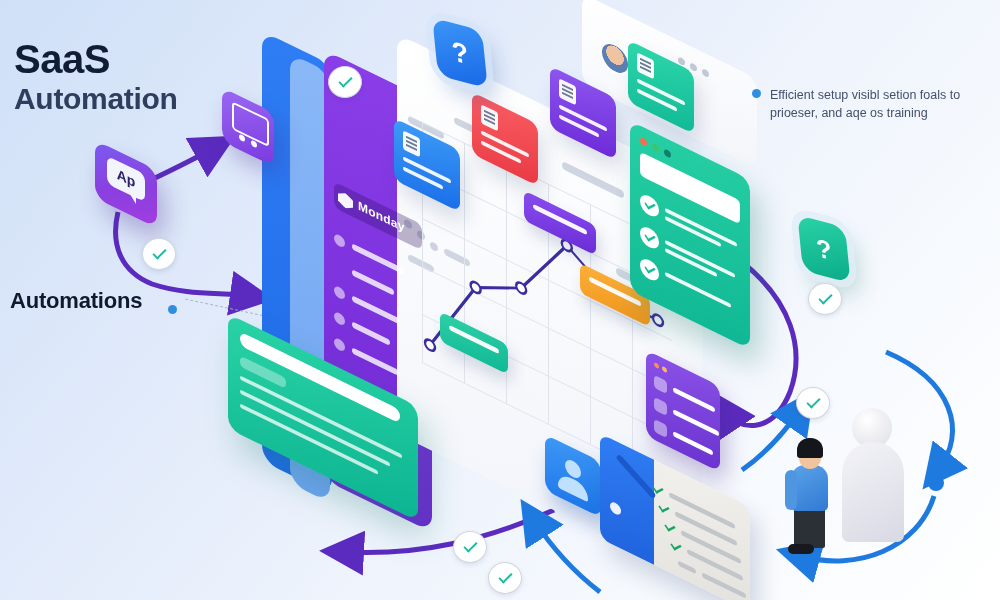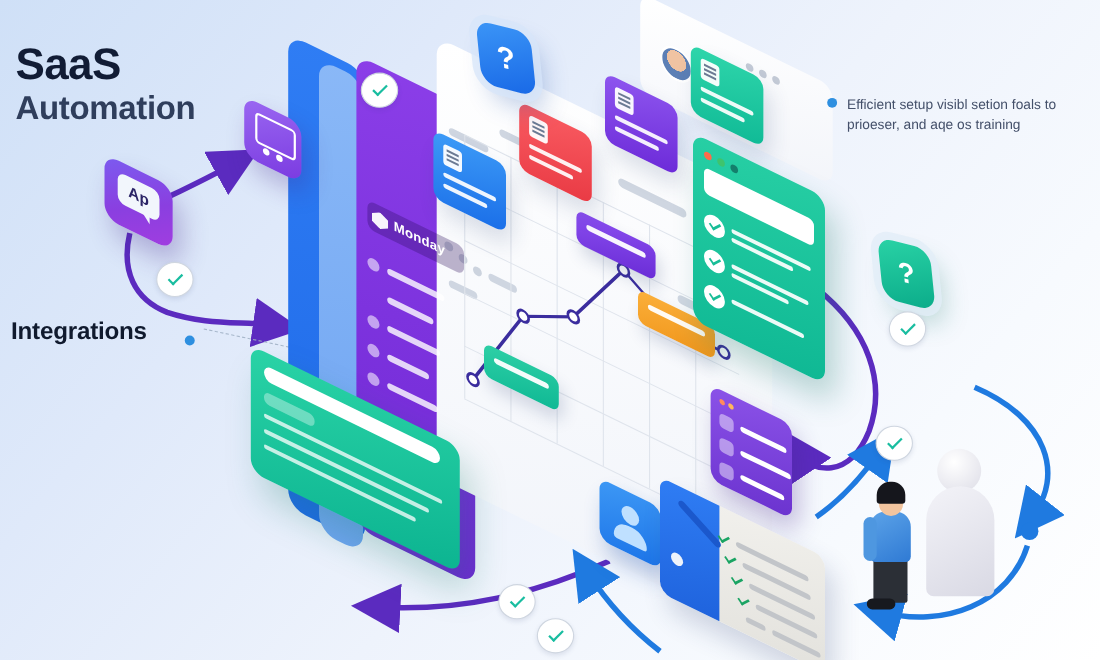--- a/index.html
+++ b/index.html
@@ -427,21 +427,21 @@
     <div id="pb-head"></div>
     <div id="pb-hair"></div>
   </div>
 
   <div class="abs" id="title-block">
     <div id="title-main">SaaS</div>
     <div id="title-sub">Automation</div>
   </div>
 
   <div class="abs" id="callout-left">
-    <div class="callout-title">Integrations</div>
+    <div class="callout-title">Automations</div>
   </div>
   <div class="dot-mark abs" id="callout-left-dot"></div>
 
   <div class="abs" id="callout-right">
     <div class="callout-body">Efficient setup visibl setion foals to prioeser, and aqe os training</div>
   </div>
   <div class="dot-mark abs" id="callout-right-dot"></div>
 
 </div>
 

